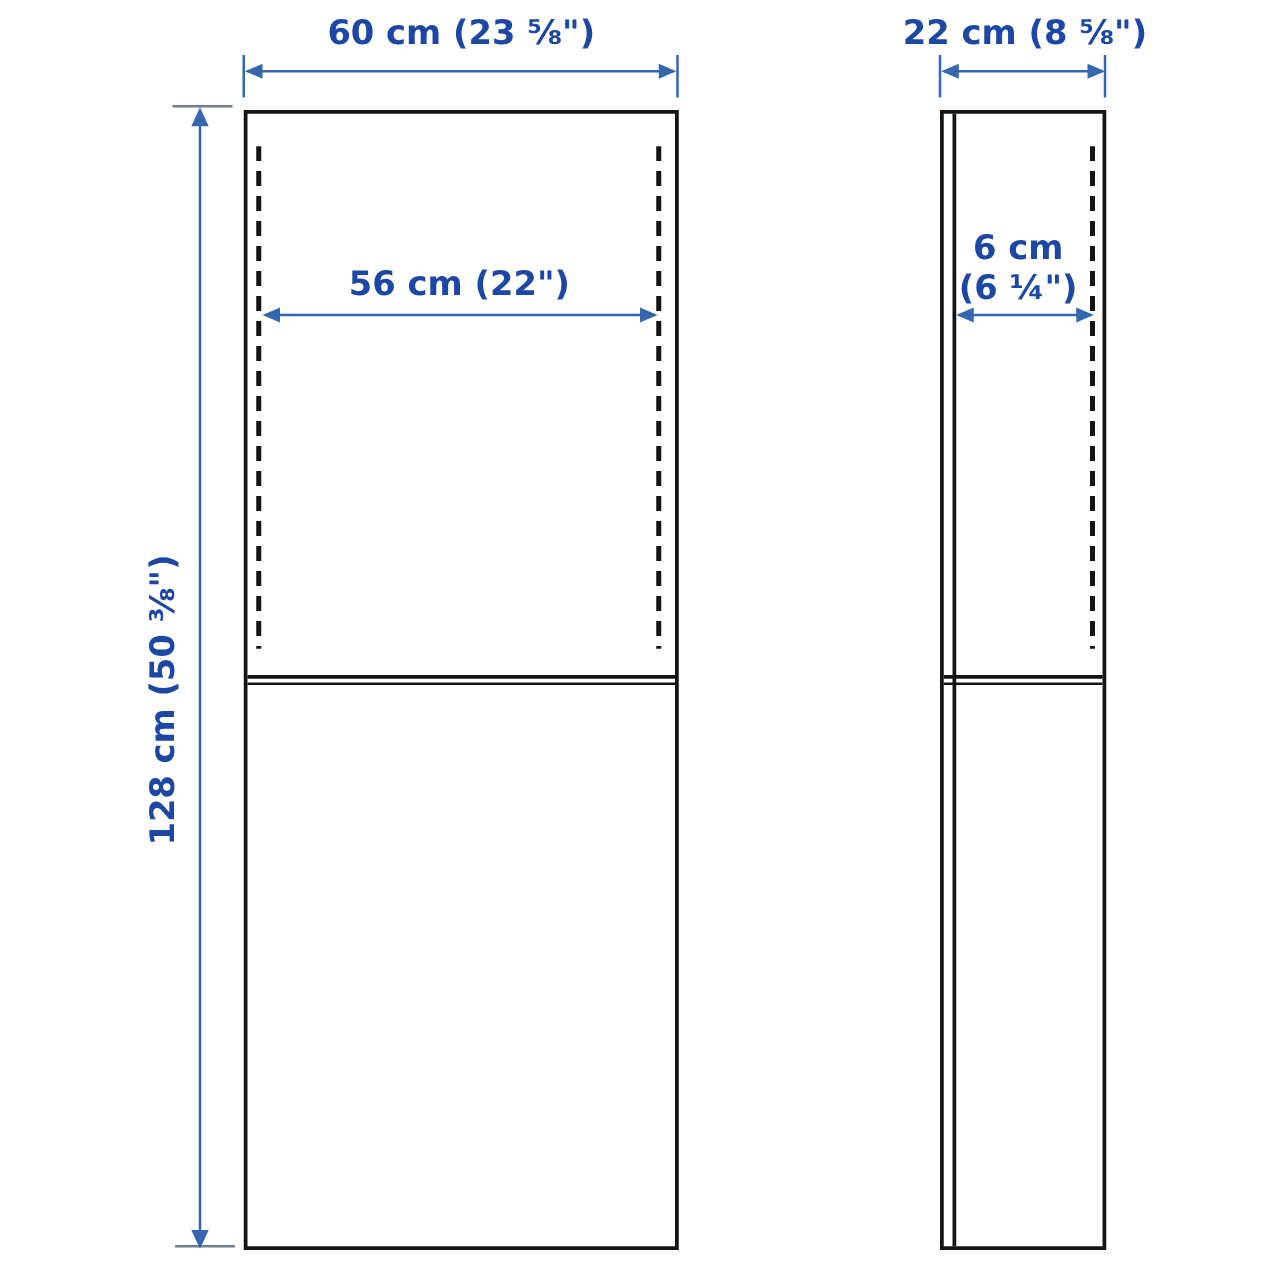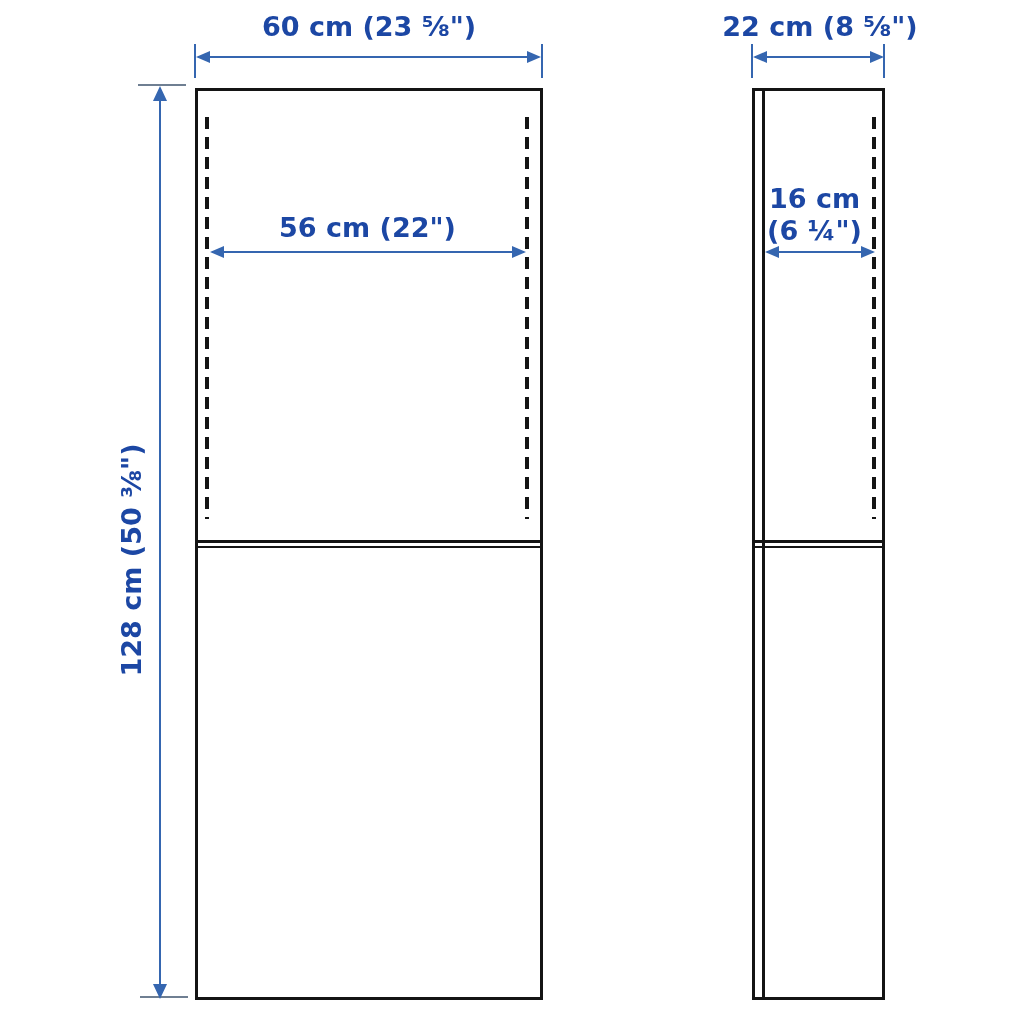--- a/index.html
+++ b/index.html
@@ -98,20 +98,20 @@
   <div>
     <div class="dim-label" style="left:700px;top:11px;width:240px;">22 cm (8 ⅝")</div>
     <div class="ext-v" style="left:751px;top:44px;height:34px;"></div>
     <div class="ext-v" style="left:883px;top:44px;height:34px;"></div>
     <div class="dimline-h" style="left:755px;top:56px;width:127px;"></div>
     <div class="ah ah-left" style="left:753px;top:51px;"></div>
     <div class="ah ah-right" style="left:870px;top:51px;"></div>
   </div>
 
   <div>
-    <div class="dim-label" style="left:752px;top:183px;width:125px;">16 cm</div>
+    <div class="dim-label" style="left:752px;top:183px;width:125px;">6 cm</div>
     <div class="dim-label" style="left:752px;top:215px;width:125px;">(6 ¼")</div>
     <div class="dimline-h" style="left:767px;top:251px;width:106px;"></div>
     <div class="ah ah-left" style="left:765px;top:246px;"></div>
     <div class="ah ah-right" style="left:861px;top:246px;"></div>
   </div>
 
 </div>
 
 </body></html>

